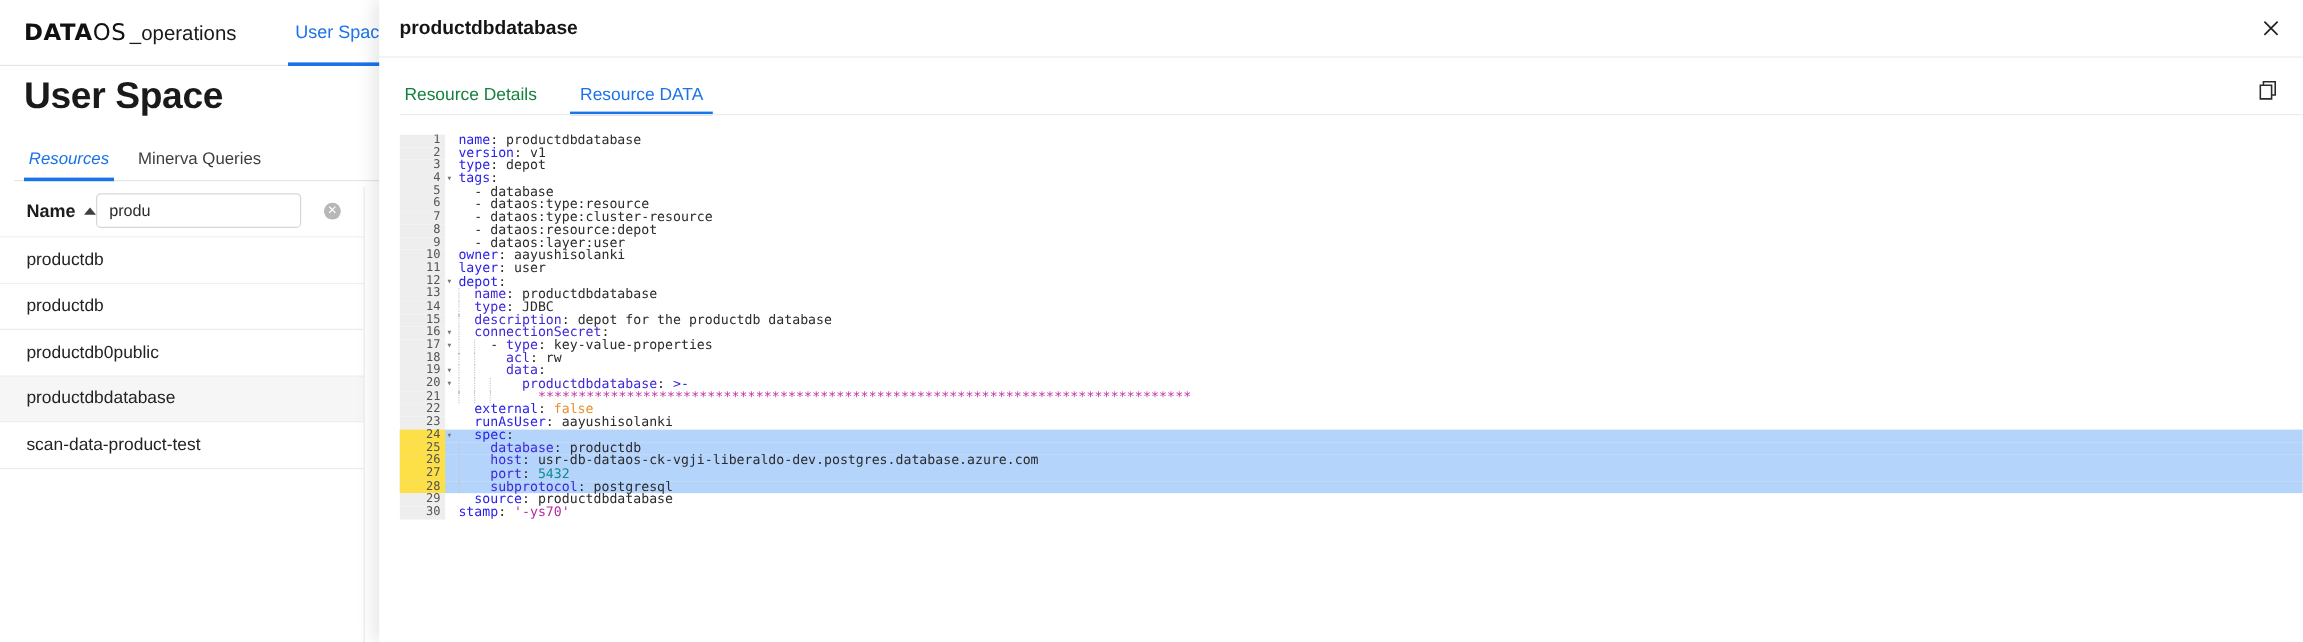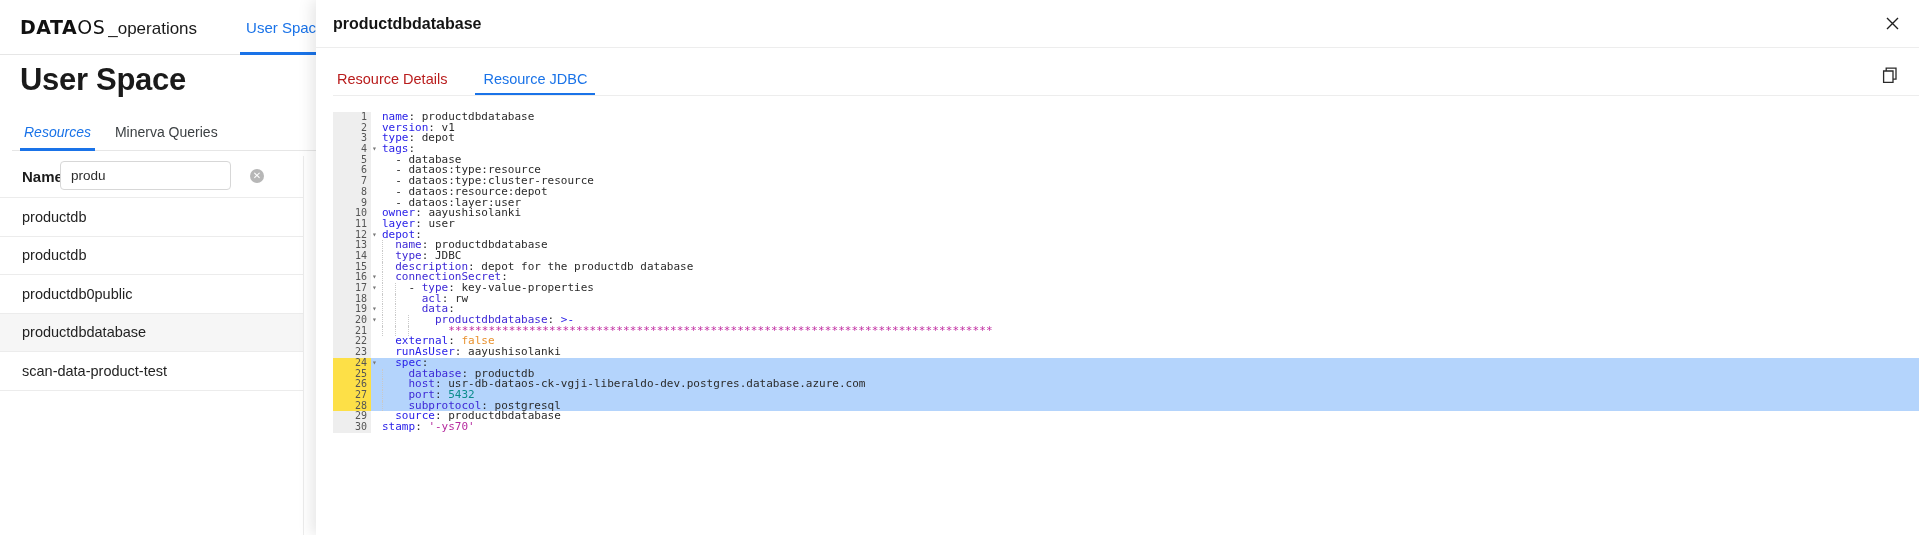--- a/index.html
+++ b/index.html
@@ -84,21 +84,21 @@
     display: flex; align-items: center; padding-left: 22px;
     border-bottom: 1px solid #ececec;
   }
   .col-name { font-size: 15px; font-weight: 700; color: #1c1c1c; }
   .sort-caret {
     width: 0; height: 0; margin-left: 7px; margin-bottom: 2px;
     border-left: 5px solid transparent; border-right: 5px solid transparent;
     border-bottom: 6px solid #3c4043; display: inline-block;
   }
   .filter-box {
-    position: absolute; left: 60px; top: 161px;
+    position: absolute; left: 80px; top: 161px;
     width: 171px; height: 29px;
     border: 1px solid #d7d7d7; border-radius: 4px; background: #fff;
     display: flex; align-items: center; padding: 0 8px;
   }
   .filter-box input {
     border: 0; outline: 0; flex: 1; font-size: 13.5px; color: #2c2c2c;
     font-family: "Liberation Sans", sans-serif; background: transparent;
     padding: 0 2px;
   }
   .clear-chip {
@@ -144,21 +144,21 @@
     font-family: "DejaVu Sans", sans-serif;
   }
 
   .modal-tabs {
     position: relative; height: 48px;
     display: flex; align-items: flex-end;
     padding-left: 17px;
   }
   .modal-tab {
     padding: 0 4px 9px 4px; margin-right: 28px;
-    font-size: 14.5px; color: #b91c1c; cursor: pointer; position: relative;
+    font-size: 14.5px; color: #15803d; cursor: pointer; position: relative;
     white-space: nowrap;
   }
   .modal-tab.active { color: #1a73e8; }
   .modal-tab.active::after {
     content: ""; position: absolute; left: -4px; right: -4px; bottom: 0;
     height: 3px; background: #1a73e8;
   }
   .tabs-rule {
     position: absolute; left: 17px; right: 0; bottom: 0; height: 1px;
     background: #ededed;
@@ -265,21 +265,21 @@
     <div class="modal-title">productdbdatabase</div>
     <div class="close-btn">
       <svg width="13" height="13" viewBox="0 0 13 13" aria-hidden="true">
         <path d="M1 1 L12 12 M12 1 L1 12" stroke="#1f1f1f" stroke-width="1.4" fill="none"></path>
       </svg>
     </div>
   </div>
 
   <div class="modal-tabs">
     <div class="modal-tab">Resource Details</div>
-    <div class="modal-tab active">Resource JDBC</div>
+    <div class="modal-tab active">Resource DATA</div>
     <div class="tabs-rule"></div>
     <div class="copy-btn">
       <svg width="16" height="17" viewBox="0 0 16 17" aria-hidden="true">
         <path d="M4.2 1.2 H14 V12.2 H4.2 Z" fill="none" stroke="#2a2a2a" stroke-width="1.3"></path>
         <path d="M1.6 4 H11 V15.4 H1.6 Z" fill="#ffffff" stroke="#2a2a2a" stroke-width="1.3"></path>
       </svg>
     </div>
   </div>
 
   <div class="editor">

